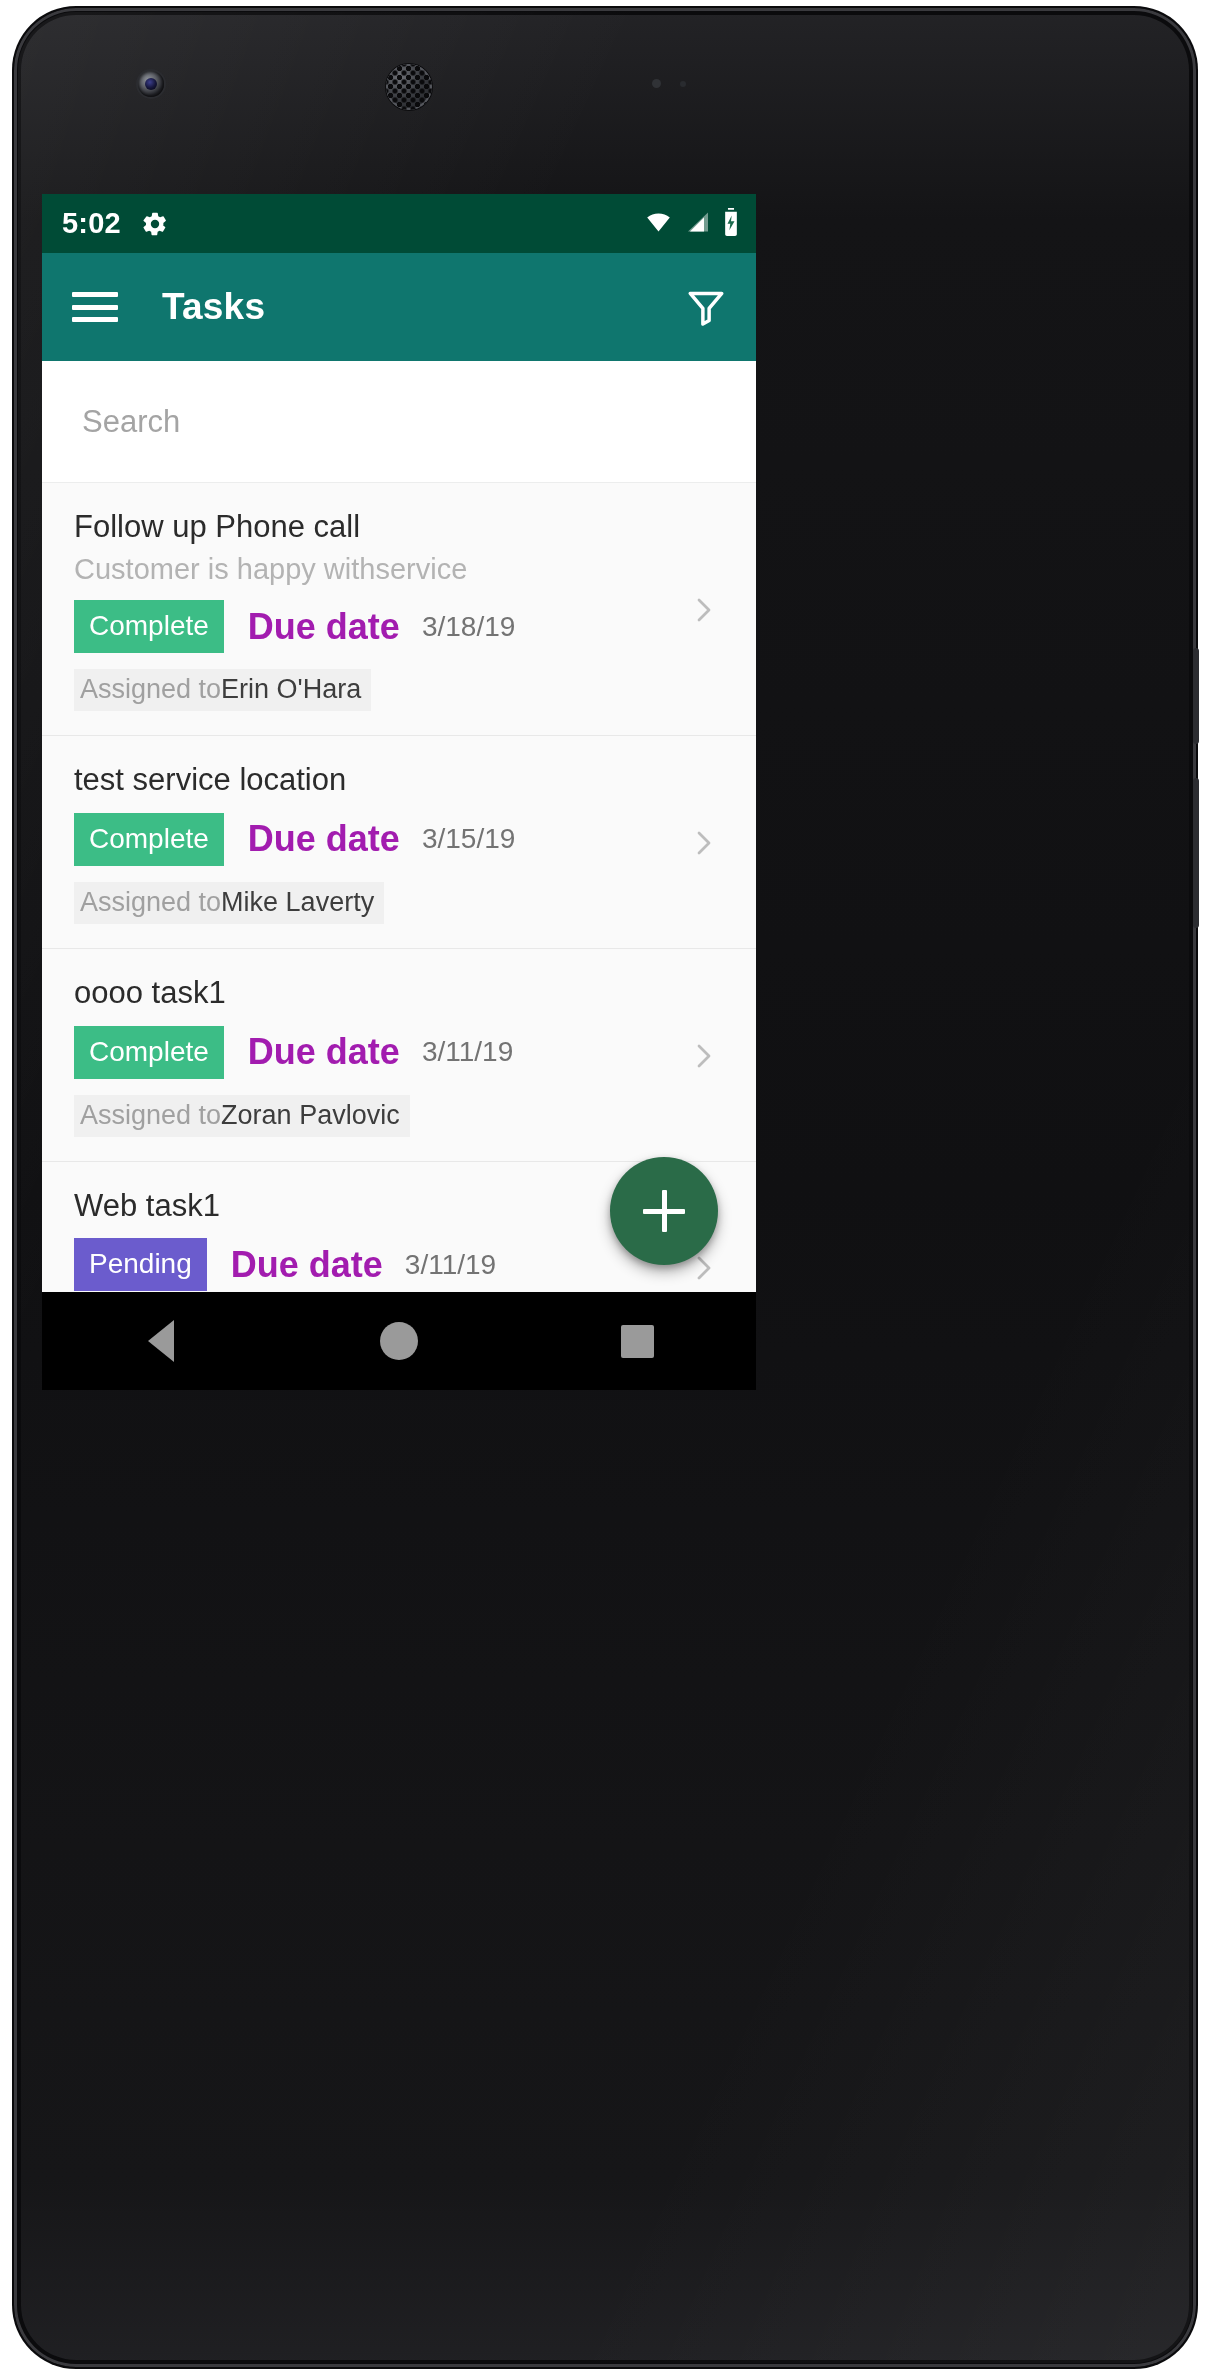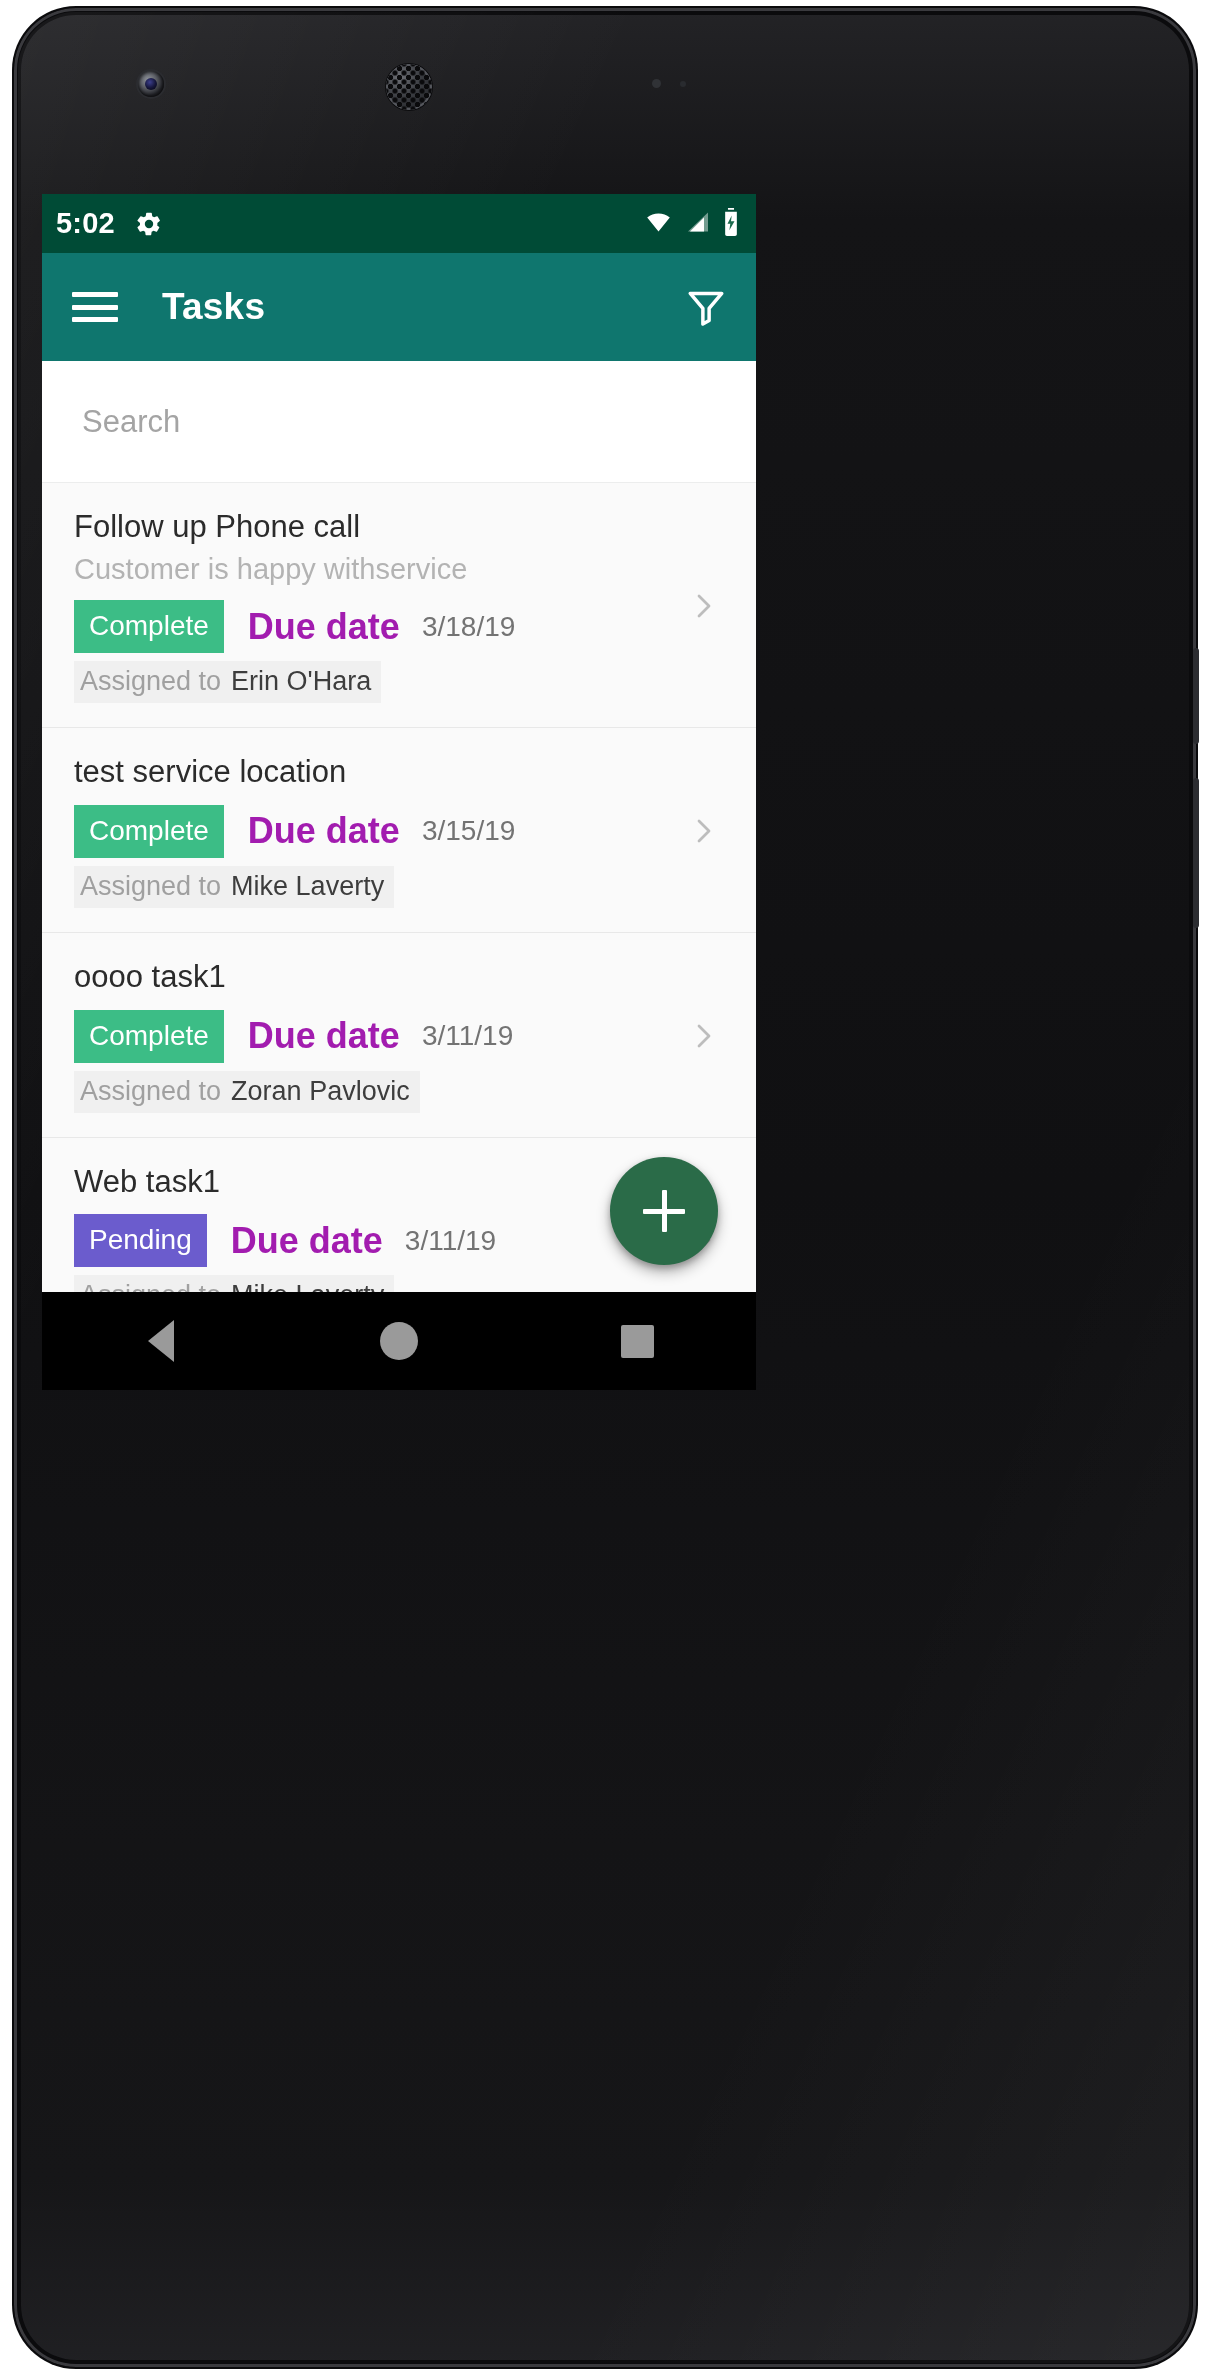--- a/index.html
+++ b/index.html
@@ -78,21 +78,21 @@
     background: #fafafa;
     overflow: hidden;
   }
 
   
   #status-bar {
     position: relative;
     height: 59px;
     background: #004b36;
     display: flex; align-items: center;
-    padding: 0 16px 0 14px;
+    padding: 0 16px 0 20px;
     color: #ffffff;
   }
   #status-clock {
     font-size: 29px; font-weight: 700; letter-spacing: .2px;
     line-height: 1;
   }
   #status-gear { margin-left: 20px; display: flex; align-items: center; }
   #status-right {
     margin-left: auto; display: flex; align-items: center; gap: 10px;
   }
@@ -167,22 +167,22 @@
   }
   .status-badge {
     display: inline-block;
     color: #ffffff; font-size: 28px; line-height: 1;
     padding: 12px 15px 13px;
     white-space: nowrap;
   }
   .due-label { font-size: 36px; color: #a21caf; white-space: nowrap; font-weight: bold; }
   .due-value { font-size: 28px; color: #737373; white-space: nowrap; margin-left: -2px; }
   .assigned-row {
-    display: inline-flex; align-items: center; gap: 10px;
-    margin-top: 8px;
+    display: inline-flex; align-items: center; gap: 0;
+    margin-top: 16px;
     background: #f0f0f0;
     padding: 5px 10px 6px 6px;
     white-space: nowrap;
   }
   .assigned-label { font-size: 27px; color: #a0a0a0; }
   .assigned-name { font-size: 27px; color: #3d3d3d; }
   .chevron-cell {
     width: 46px; display: flex; align-items: center; justify-content: center;
     align-self: center;
     margin-left: 10px;

